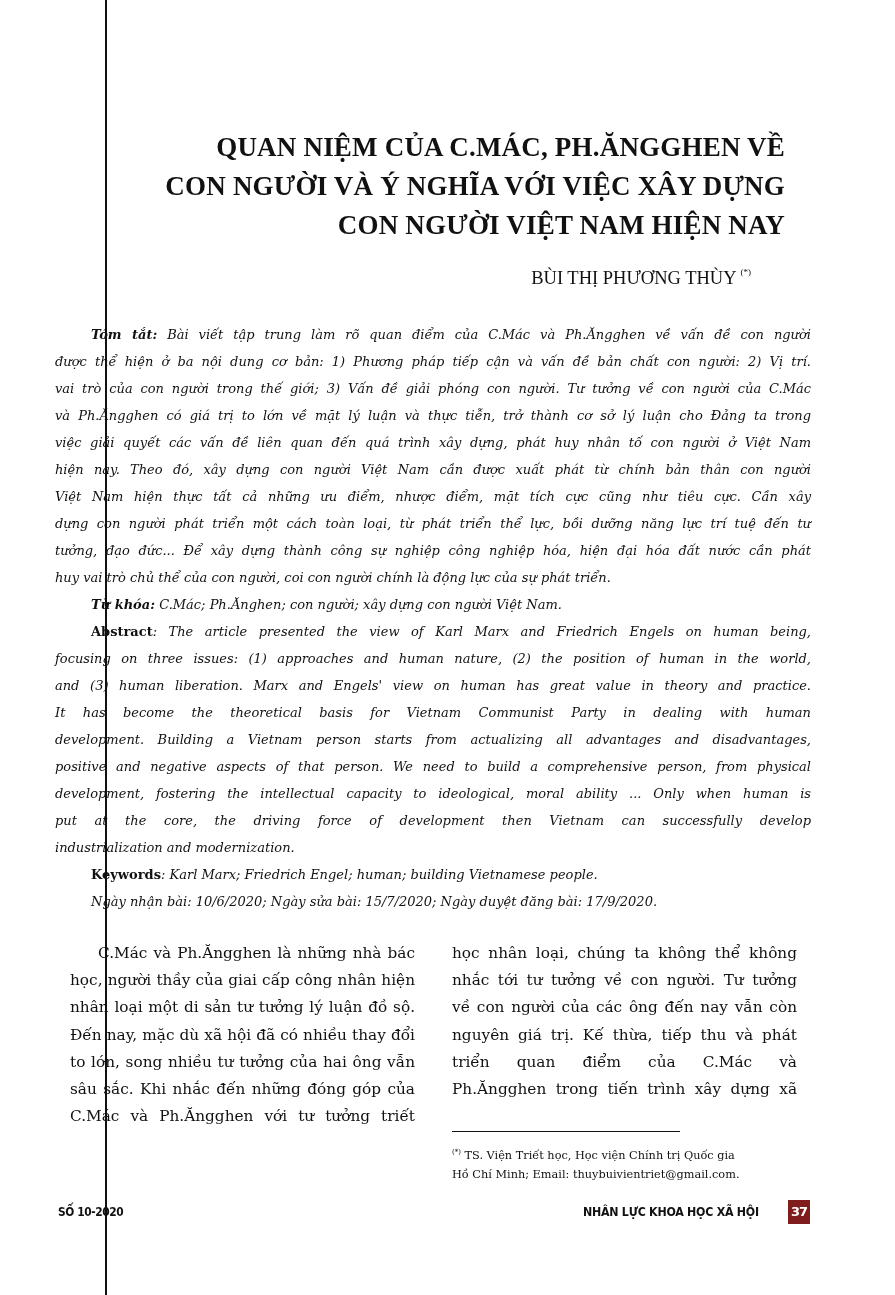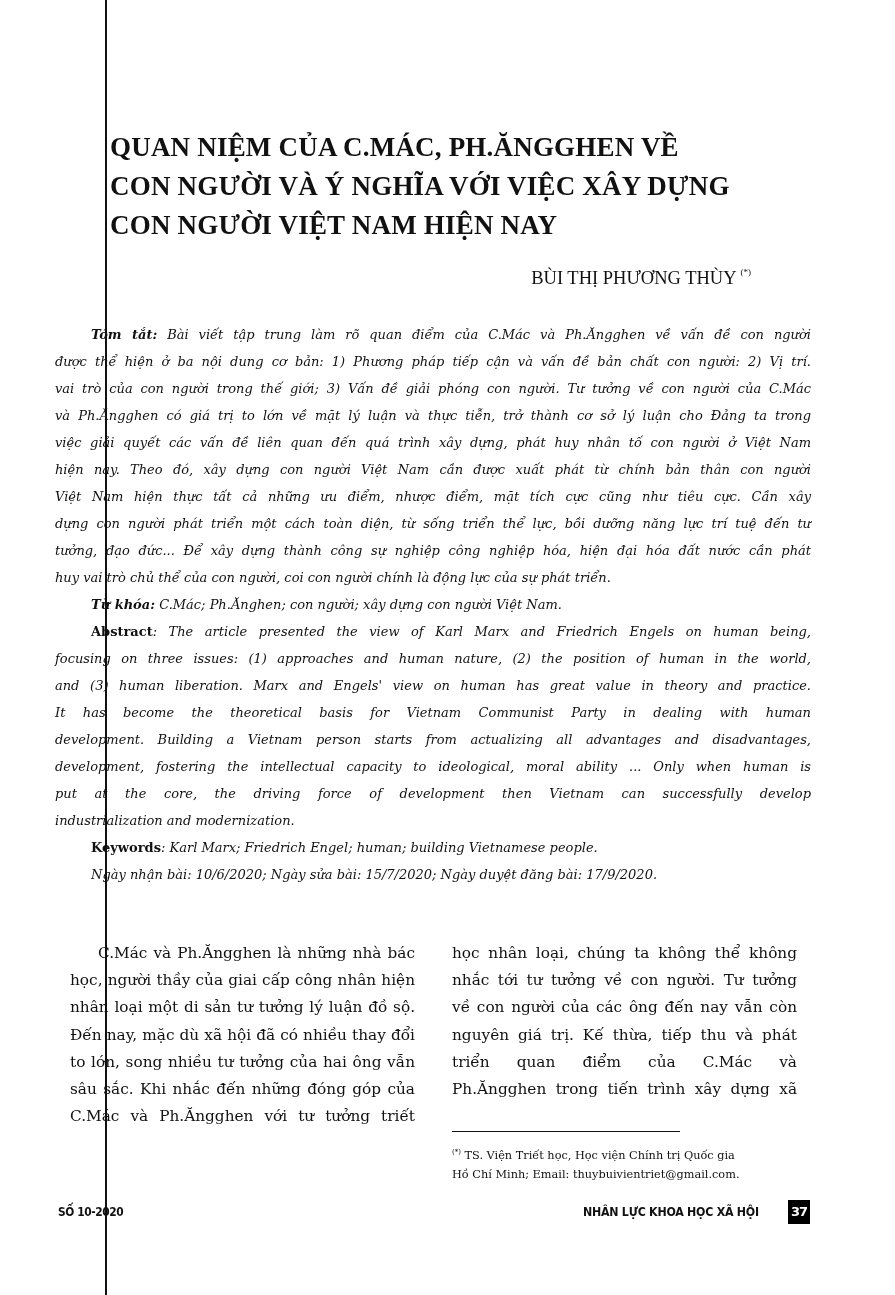--- a/index.html
+++ b/index.html
@@ -1,38 +1,38 @@
 <!DOCTYPE html>
 <html><head>
 <meta charset="utf-8">
 <style>
   html, body { margin: 0; padding: 0; background: #ffffff; }
   body { width: 895px; height: 1295px; position: relative; overflow: hidden; color: #111; }
   .vline { position: absolute; left: 105px; top: 0; width: 2px; height: 1295px; background: #111; }
-  .title { position: absolute; left: 110px; width: 675px; top: 128px; text-align: left;
+  .title { position: absolute; left: 110px; width: 675px; top: 128px; text-align: right;
     font-family: "Liberation Serif", serif; font-weight: bold; font-size: 27px; line-height: 39px; letter-spacing: 0.2px; }
   .title div { white-space: nowrap; }
   .author { position: absolute; right: 144px; top: 267px; font-family: "Liberation Serif", serif; font-size: 18.5px; }
   .author sup { font-size: 9px; vertical-align: 9px; }
   .abstract { position: absolute; left: 55px; width: 756px; top: 321px; font-family: "DejaVu Serif", serif;
     font-style: italic; font-size: 13px; line-height: 27px; text-align: justify; }
   .abstract b { font-weight: bold; }
   .abstract .ln { display: block; text-align: justify; text-align-last: justify; white-space: nowrap; }
   .abstract .last { text-align-last: left; }
   .col { position: absolute; top: 940px; width: 345px; font-family: "DejaVu Serif", serif; font-size: 15.3px; line-height: 27.2px; }
   .col-left { left: 70px; }
   .col-right { left: 452px; }
   .col .ln { display: block; white-space: nowrap; text-align: justify; text-align-last: justify; }
   .col .indent { padding-left: 28px; }
   .fn-rule { position: absolute; left: 452px; top: 1131px; width: 228px; height: 1px; background: #111; }
   .footnote { position: absolute; left: 452px; top: 1143px; width: 358px; font-family: "DejaVu Serif", serif; font-size: 11.3px; line-height: 19px; }
   .footnote sup { font-size: 7px; vertical-align: 5px; }
   .footer-left { position: absolute; left: 58px; top: 1204px; font-family: "DejaVu Sans", sans-serif; font-weight: bold; font-size: 13px; letter-spacing: -0.5px; transform: scaleX(0.82); transform-origin: left; }
   .footer-right { position: absolute; left: 583px; top: 1204px; font-family: "DejaVu Sans", sans-serif; font-weight: bold; font-size: 13px; letter-spacing: -0.3px; transform: scaleX(0.85); transform-origin: left; white-space: nowrap; }
-  .page-num { position: absolute; left: 788px; top: 1200px; width: 22px; height: 24px; background: #000000; color: #fff;
+  .page-num { position: absolute; left: 788px; top: 1200px; width: 22px; height: 24px; background: #7f1d1d; color: #fff;
     font-family: "DejaVu Sans", sans-serif; font-weight: bold; font-size: 13px; line-height: 24px; text-align: center; letter-spacing: -1px; }
 </style>
 </head>
 <body>
 
 <div class="vline"></div>
 
 <div class="title">
   <div>QUAN NIỆM CỦA C.MÁC, PH.ĂNGGHEN VỀ</div>
   <div>CON NGƯỜI VÀ Ý NGHĨA VỚI VIỆC XÂY DỰNG</div>
@@ -46,33 +46,34 @@
 
 <div class="abstract">
   <div>
     <span class="ln" style="padding-left:36px"><b style="font-style:italic">Tóm tắt:</b> <span>Bài viết tập trung làm rõ quan điểm của C.Mác và Ph.Ăngghen về vấn đề con người</span></span>
     <span class="ln">được thể hiện ở ba nội dung cơ bản: 1) Phương pháp tiếp cận và vấn đề bản chất con người: 2) Vị trí.</span>
     <span class="ln">vai trò của con người trong thế giới; 3) Vấn đề giải phóng con người. Tư tưởng về con người của C.Mác</span>
     <span class="ln">và Ph.Ăngghen có giá trị to lớn về mặt lý luận và thực tiễn, trở thành cơ sở lý luận cho Đảng ta trong</span>
     <span class="ln">việc giải quyết các vấn đề liên quan đến quá trình xây dựng, phát huy nhân tố con người ở Việt Nam</span>
     <span class="ln">hiện nay. Theo đó, xây dựng con người Việt Nam cần được xuất phát từ chính bản thân con người</span>
     <span class="ln">Việt Nam hiện thực tất cả những ưu điểm, nhược điểm, mặt tích cực cũng như tiêu cực. Cần xây</span>
-    <span class="ln">dựng con người phát triển một cách toàn diện, từ sống triển thể lực, bồi dưỡng năng lực trí tuệ đến tư</span>
+    <span class="ln">dựng con người phát triển một cách toàn loại, từ phát triển thể lực, bồi dưỡng năng lực trí tuệ đến tư</span>
     <span class="ln">tưởng, đạo đức... Để xây dựng thành công sự nghiệp công nghiệp hóa, hiện đại hóa đất nước cần phát</span>
     <span class="ln last">huy vai trò chủ thể của con người, coi con người chính là động lực của sự phát triển.</span>
   </div>
   <div>
     <span class="ln last" style="padding-left:36px"><b>Từ khóa:</b> <span>C.Mác; Ph.Ănghen; con người; xây dựng con người Việt Nam.</span></span>
   </div>
   <div>
     <span class="ln" style="padding-left:36px"><b style="font-style:normal">Abstract</b><span>: The article presented the view of Karl Marx and Friedrich Engels on human being,</span></span>
     <span class="ln">focusing on three issues: (1) approaches and human nature, (2) the position of human in the world,</span>
     <span class="ln">and (3) human liberation. Marx and Engels' view on human has great value in theory and practice.</span>
     <span class="ln">It has become the theoretical basis for Vietnam Communist Party in dealing with human</span>
     <span class="ln">development. Building a Vietnam person starts from actualizing all advantages and disadvantages,</span>
+    <span class="ln">positive and negative aspects of that person. We need to build a comprehensive person, from physical</span>
     <span class="ln">development, fostering the intellectual capacity to ideological, moral ability ... Only when human is</span>
     <span class="ln">put at the core, the driving force of development then Vietnam can successfully develop</span>
     <span class="ln last">industrialization and modernization.</span>
   </div>
   <div>
     <span class="ln last" style="padding-left:36px"><b style="font-style:normal">Keywords</b><span>: Karl Marx; Friedrich Engel; human; building Vietnamese people.</span></span>
   </div>
   <div>
     <span class="ln last" style="padding-left:36px">Ngày nhận bài: 10/6/2020; Ngày sửa bài: 15/7/2020; Ngày duyệt đăng bài: 17/9/2020.</span>
   </div>

